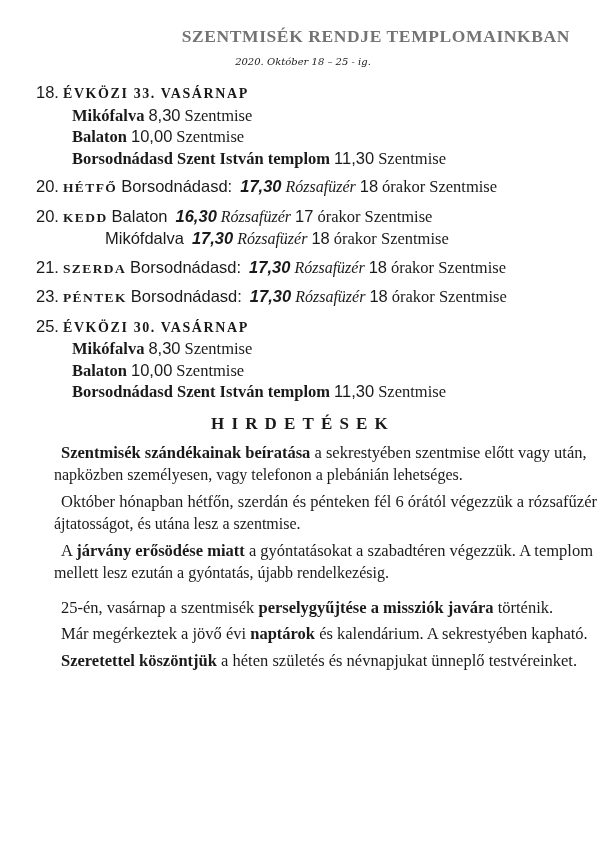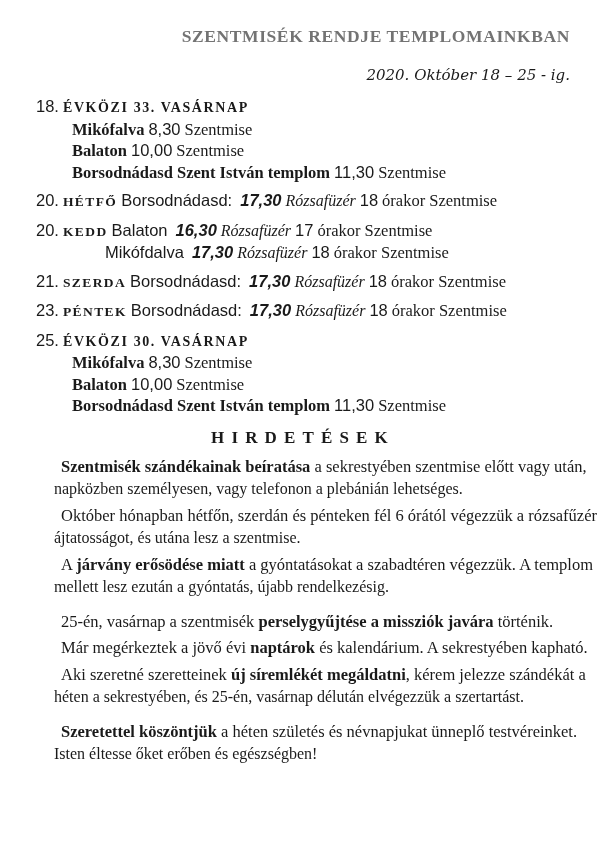--- a/index.html
+++ b/index.html
@@ -8,22 +8,22 @@
     background:#ffffff; color:#1a1a1a;
     font-family:"Liberation Serif", serif;
   }
   .page { padding:26px 30px 0 36px; }
 
   .title {
     text-align:right; font-weight:bold; font-size:17.5px;
     letter-spacing:0.6px; line-height:20px; color:#737373;
   }
   .subtitle {
-    text-align:right; font-style:italic; font-size:15px;
-    font-family:"DejaVu Serif", serif; line-height:19px; margin-top:20px;
+    text-align:center; font-style:italic; font-size:10px;
+    font-family:"DejaVu Serif", serif; line-height:19px; margin-top:6px;
   }
 
   .sched { margin-top:11px; }
   .entry { margin-bottom:7px; }
   .line { line-height:21.5px; white-space:nowrap; }
   .num  { font-family:"Liberation Sans", sans-serif; font-size:16.5px; }
   .dayname {
     font-weight:bold; font-size:13.5px; letter-spacing:1.4px;
     font-family:"Liberation Serif", serif;
   }
@@ -184,25 +184,20 @@
 
     <div class="para">
       <div class="pline1"><span class="pr">25-én, vasárnap a szentmisék </span><span class="pb">perselygyűjtése a missziók javára</span><span class="pr"> történik.</span></div>
     </div>
 
     <div class="para">
       <div class="pline1"><span class="pr">Már megérkeztek a jövő évi </span><span class="pb">naptárok</span><span class="pr"> és kalendárium. A sekrestyében kapható.</span></div>
       <div class="pline2"></div>
     </div>
 
-    <div class="para gap-lg">
-      <div class="pline1"><span class="pr">Aki szeretné szeretteinek </span><span class="pb">új síremlékét megáldatni</span><span class="pr">, kérem jelezze szándékát a</span></div>
-      <div class="pline2">héten a sekrestyében, és 25-én, vasárnap délután elvégezzük a szertartást.</div>
-    </div>
 
     <div class="para">
       <div class="pline1"><span class="pr"></span><span class="pb">Szeretettel köszöntjük</span><span class="pr"> a héten születés és névnapjukat ünneplő testvéreinket.</span></div>
-      <div class="pline2">Isten éltesse őket erőben és egészségben!</div>
     </div>
 
   </div>
 
 </div>
 
 </body></html>

